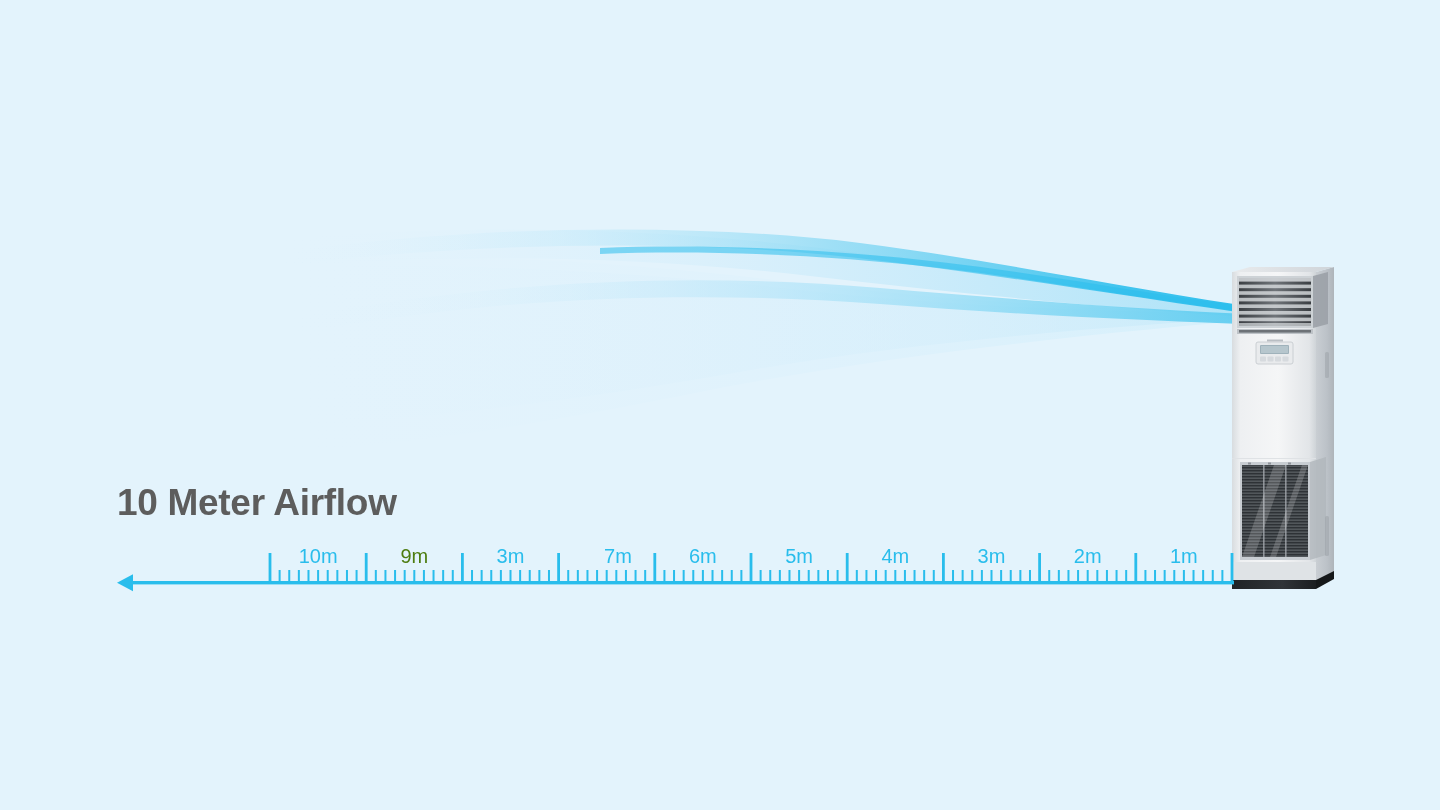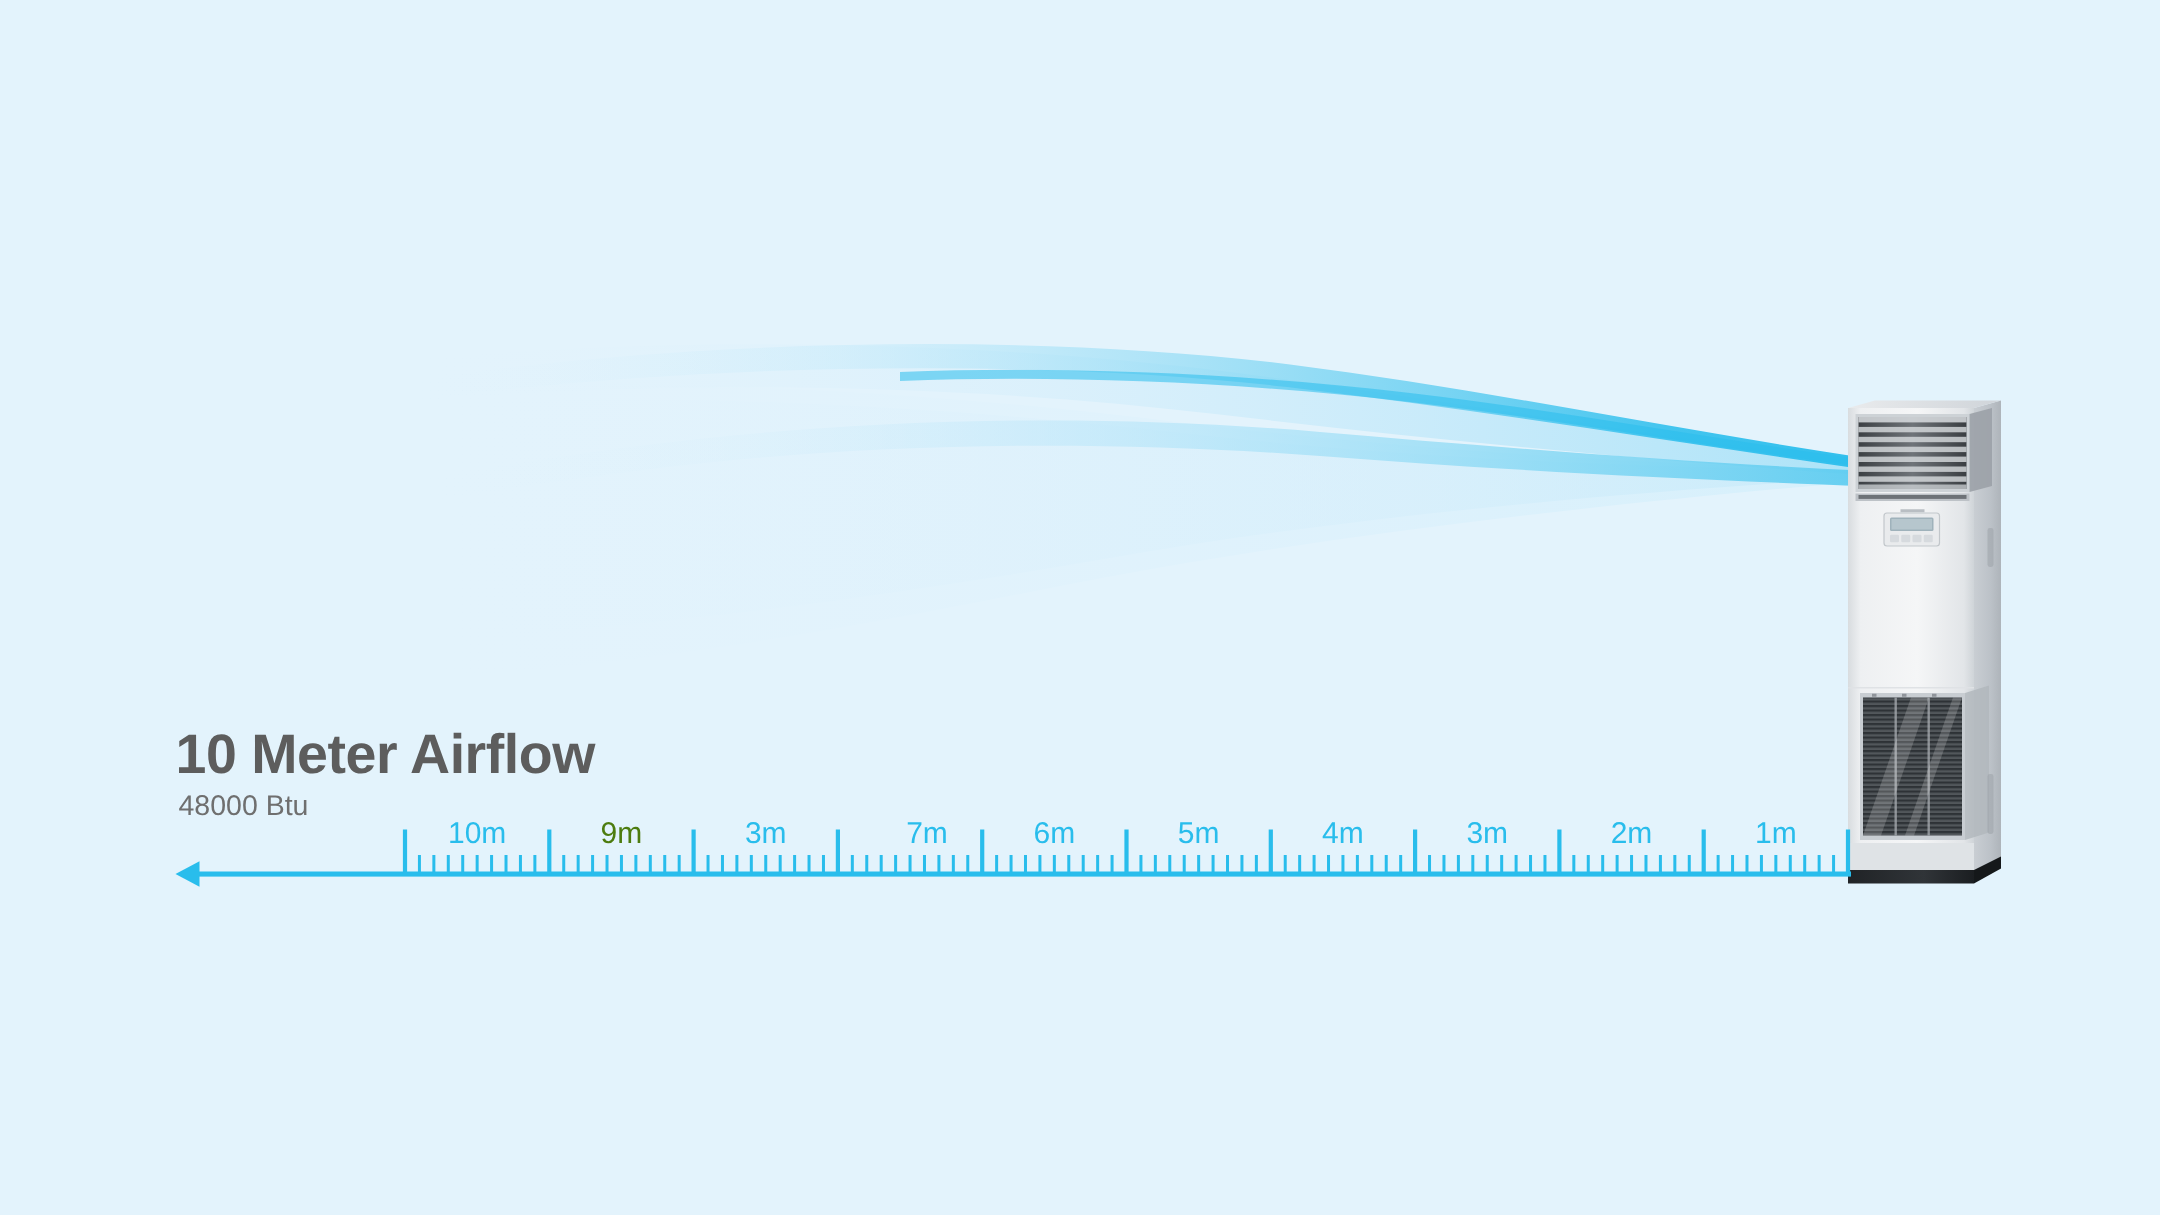--- a/index.html
+++ b/index.html
@@ -391,16 +391,15 @@
       <div class="tick-label" style="left: 702.9px; top: 543px; color: rgb(41, 189, 236);">6m</div>
       <div class="tick-label" style="left: 799.1px; top: 543px; color: rgb(41, 189, 236); text-align: right;">5m</div>
       <div class="tick-label" style="left: 895.3px; top: 543px; color: rgb(41, 189, 236);">4m</div>
       <div class="tick-label" style="left: 991.5px; top: 543px; color: rgb(41, 189, 236);">3m</div>
       <div class="tick-label" style="left: 1087.7px; top: 543px; color: rgb(41, 189, 236); text-align: right;">2m</div>
       <div class="tick-label" style="left: 1183.9px; top: 543px; color: rgb(41, 189, 236);">1m</div>
     </div>
 
   <div id="caption">
     <div id="caption-title">10 Meter Airflow</div>
-    <div id="caption-sub">48000 Btu</div>
   </div>
 
 </div>
 
 </body></html>

